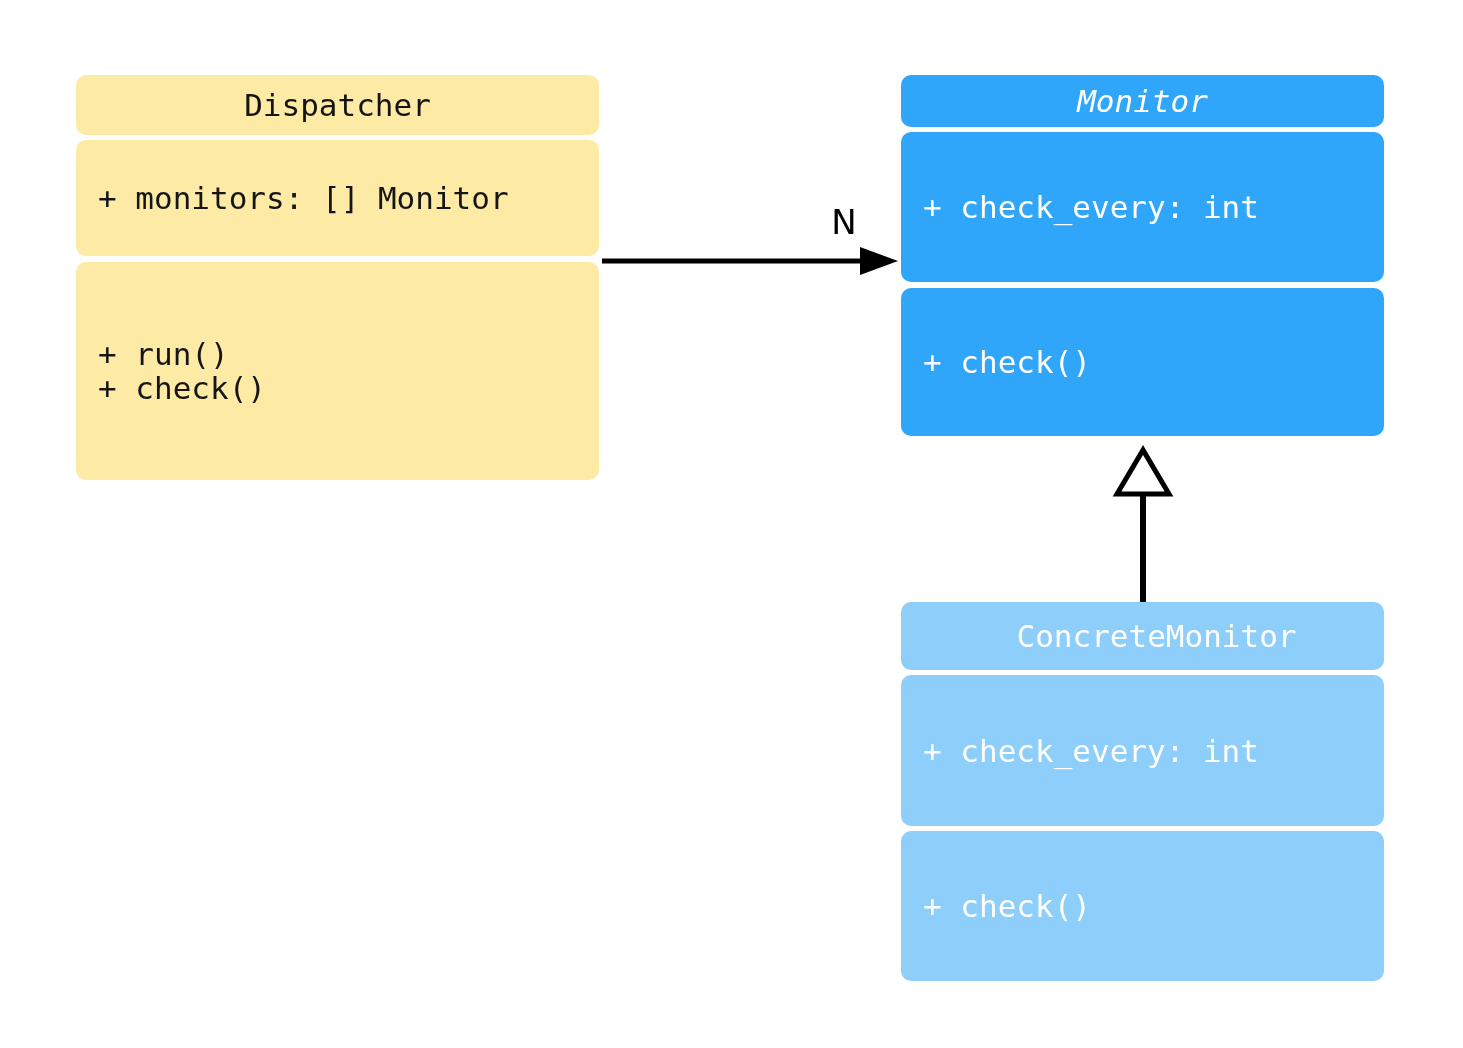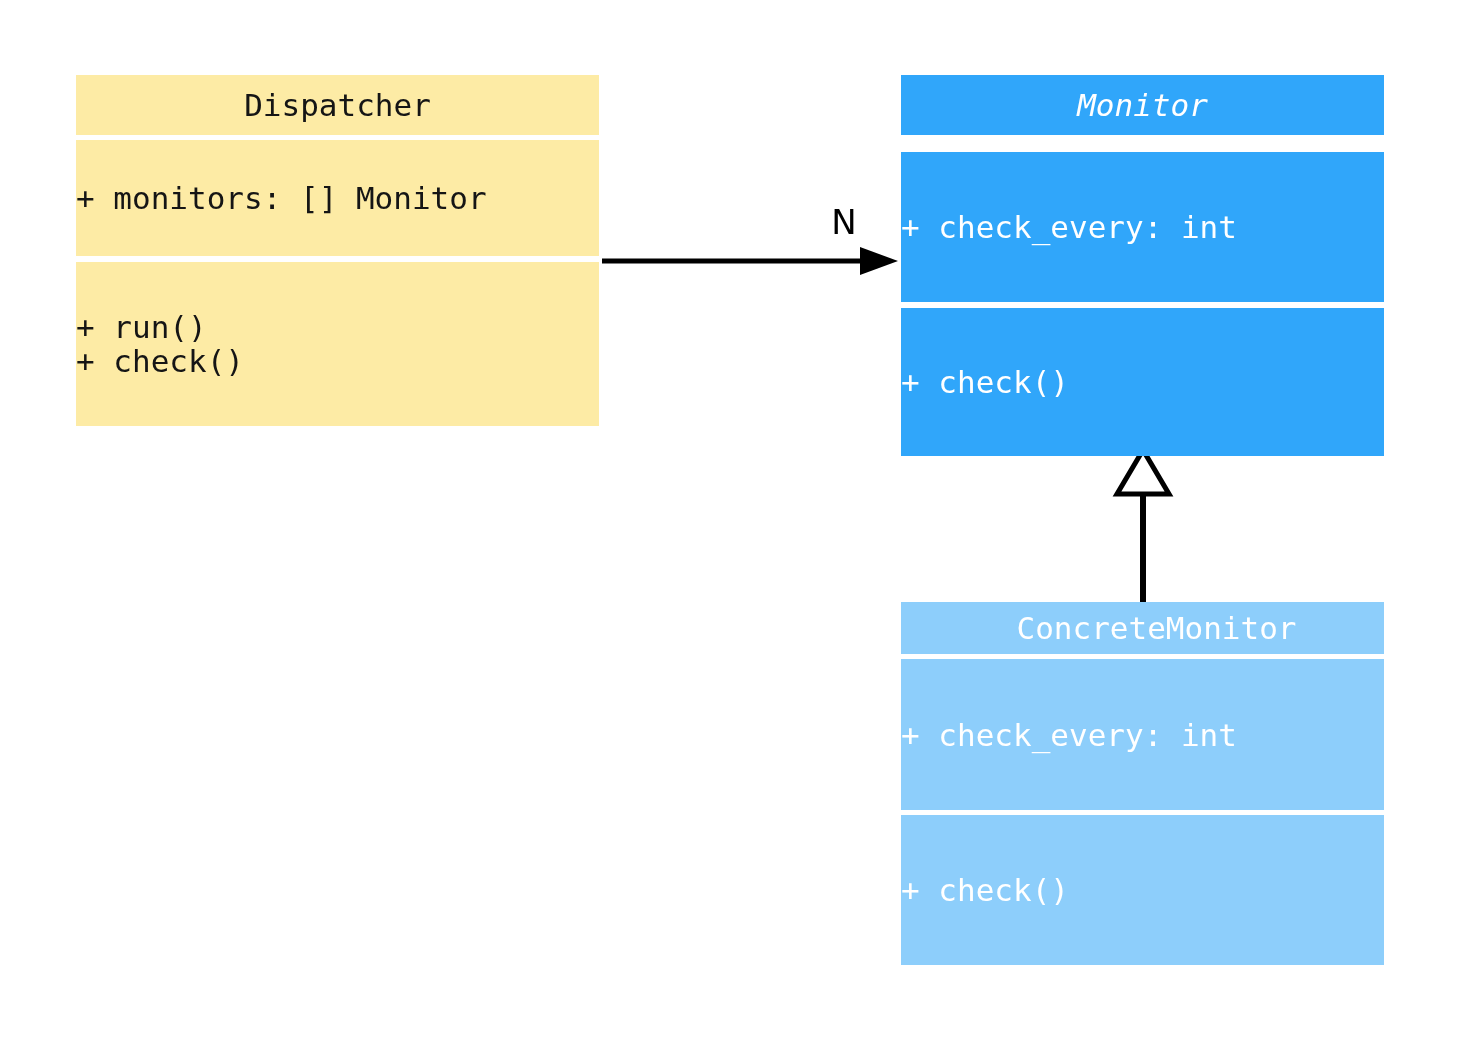--- a/index.html
+++ b/index.html
@@ -20,51 +20,53 @@
   .class-box {
     position: absolute;
     display: flex;
     flex-direction: column;
   }
   .sec {
     box-sizing: border-box;
     display: flex;
     flex-direction: column;
     justify-content: center;
+    border-radius: 10px;
   }
   .sec.title {
     align-items: center;
     font-size: 31px;
     line-height: 34px;
     text-align: center;
   }
   .sec .line {
     font-size: 31px;
     line-height: 34px;
+    padding-left: 22px;
     white-space: pre;
   }
 
   
   .box-dispatcher { left: 76px; top: 75px; width: 523px; }
   .box-dispatcher .sec { background: #fdeba5; color: #151515; }
   .box-dispatcher .sec.title   { height: 60px;  margin-bottom: 5px; }
   .box-dispatcher .sec.attrs   { height: 116px; margin-bottom: 6px; }
-  .box-dispatcher .sec.methods { height: 164px; }
+  .box-dispatcher .sec.methods { height: 218px; }
 
   
   .box-monitor { left: 901px; top: 75px; width: 483px; }
   .box-monitor .sec { background: #30a6fa; color: #ffffff; }
-  .box-monitor .sec.title   { height: 60px;  margin-bottom: 17px; font-style: italic; }
+  .box-monitor .sec.title   { height: 52px;  margin-bottom: 5px; font-style: italic; }
   .box-monitor .sec.attrs   { height: 150px; margin-bottom: 6px; }
   .box-monitor .sec.methods { height: 148px; }
 
   
   .box-concrete { left: 901px; top: 602px; width: 483px; }
   .box-concrete .sec { background: #8dcefb; color: #ffffff; }
-  .box-concrete .sec.title   { height: 52px;  margin-bottom: 5px; padding-left: 28px; }
+  .box-concrete .sec.title   { height: 68px;  margin-bottom: 5px; padding-left: 28px; }
   .box-concrete .sec.attrs   { height: 151px; margin-bottom: 5px; }
   .box-concrete .sec.methods { height: 150px; }
 
   
   .relations-svg {
     position: absolute;
     left: 0; top: 0;
     width: 1463px;
     height: 1048px;
     pointer-events: none;

